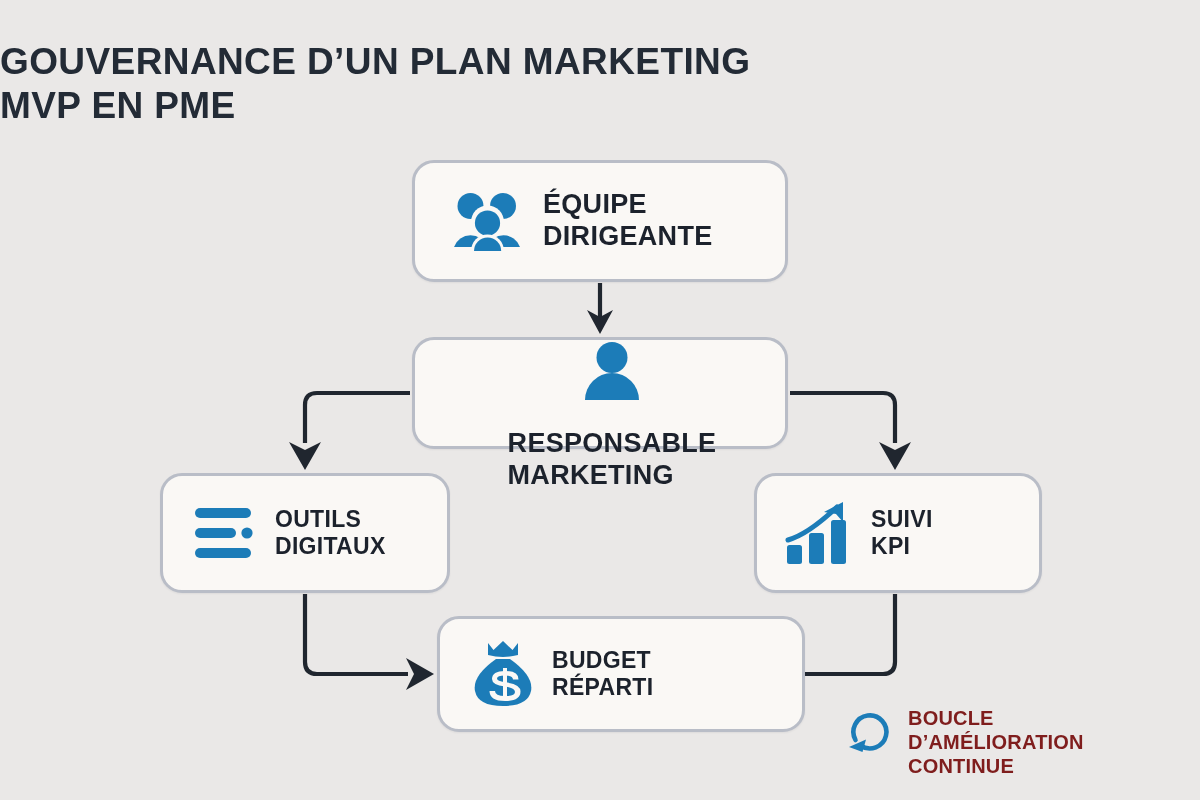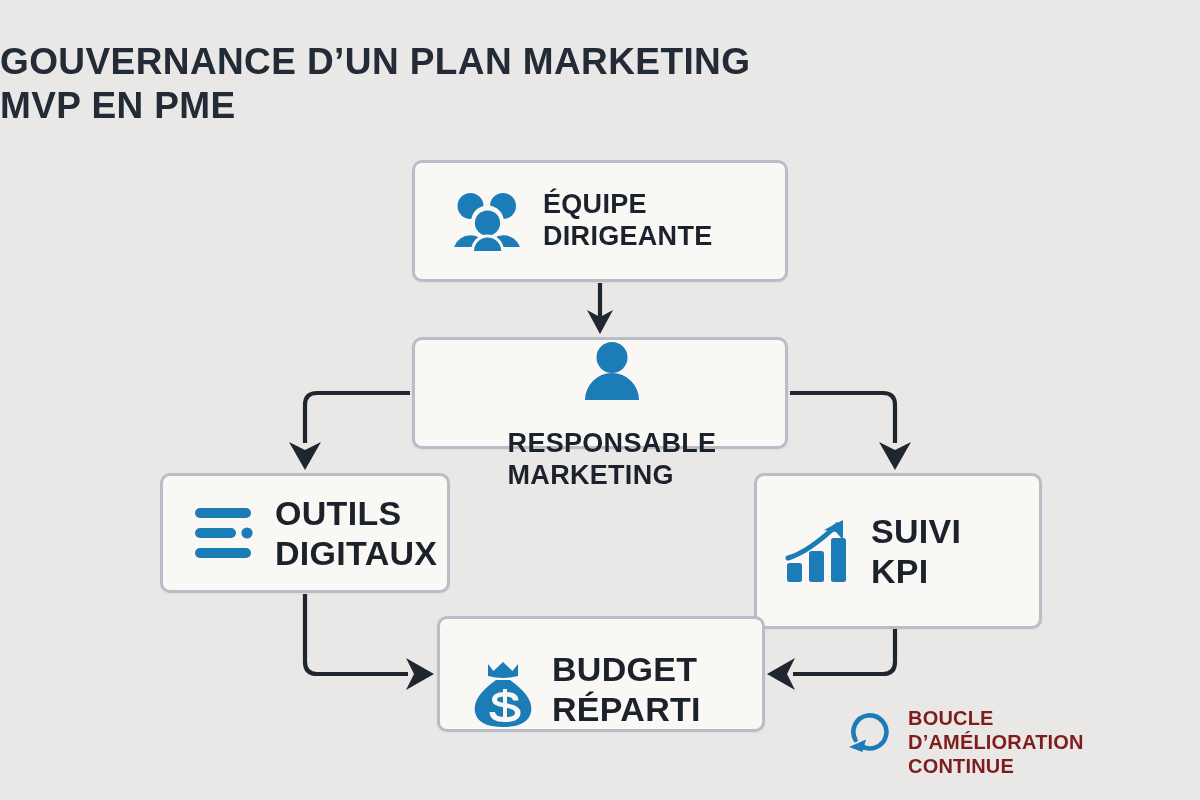--- a/index.html
+++ b/index.html
@@ -47,21 +47,21 @@
     width: 1200px;
     height: 800px;
     pointer-events: none;
   }
 
   
   .node {
     position: absolute;
     background: #faf8f5;
     border: 3px solid #b9bdc7;
-    border-radius: 10px;
+    border-radius: 22px;
     display: flex;
     align-items: center;
     gap: 18px;
     padding: 0 20px;
     box-shadow: 0 1px 2px rgba(60,60,70,0.07);
   }
 
   .node .icon {
     flex: 0 0 auto;
     display: flex;
@@ -75,26 +75,26 @@
     font-size: 27px;
     line-height: 1.18;
     letter-spacing: 0.3px;
     text-transform: uppercase;
     white-space: pre-line;
   }
 
   #node-equipe      { left: 412px; top: 160px;  width: 376px; height: 122px; }
   #node-responsable { left: 412px; top: 337px;  width: 376px; height: 112px; flex-direction: column; }
   #node-outils      { left: 160px; top: 473px;  width: 290px; height: 120px; }
-  #node-kpi         { left: 754px; top: 473px;  width: 288px; height: 156px; }
-  #node-budget      { left: 437px; top: 616px;  width: 328px; height: 116px; align-items: flex-end; }
+  #node-kpi         { left: 754px; top: 473px;  width: 288px; height: 120px; }
+  #node-budget      { left: 437px; top: 616px;  width: 368px; height: 116px; }
 
   #node-outils .label,
   #node-kpi .label,
-  #node-budget .label { font-size: 34px; }
+  #node-budget .label { font-size: 23px; }
 
   #node-outils  { gap: 22px; padding-left: 32px; }
   #node-kpi     { gap: 20px; padding-left: 28px; }
   #node-budget  { gap: 18px; padding-left: 32px; }
   #node-equipe  { padding-left: 38px; }
   #node-responsable { padding-left: 44px; gap: 26px; }
 
   
   .legend {
     position: absolute;

